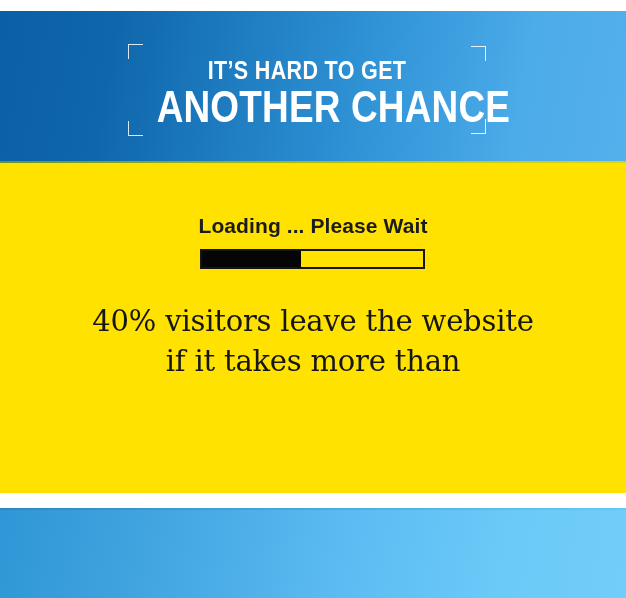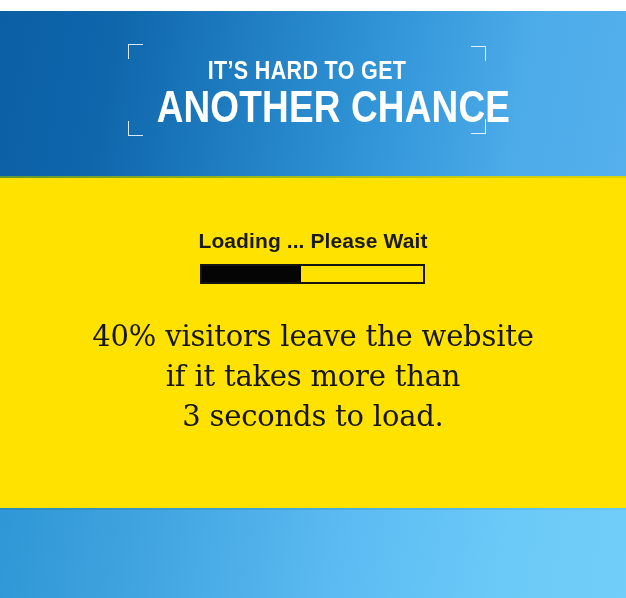--- a/index.html
+++ b/index.html
@@ -73,21 +73,21 @@
     margin-top: -2px;
     transform: scaleX(0.84);
     transform-origin: center;
     white-space: nowrap;
   }
 
   
   .panel {
     position: absolute;
     left: 0;
-    top: 165px;
+    top: 150px;
     width: 626px;
     height: 332px;
     background: #ffe200;
   }
   .panel-edge {
     position: absolute;
     left: 0;
     top: 0;
     width: 626px;
     height: 2px;
@@ -177,21 +177,20 @@
 
     <div class="loading-label">Loading ... Please Wait</div>
 
     <div class="progress" style="border-color: rgb(20, 20, 20); background: rgb(255, 226, 0);">
       <div class="progress-fill" style="width: 45%; background: rgb(5, 5, 5);"></div>
     </div>
 
     <div class="message">
       <div>40% visitors leave the website</div>
       <div>if it takes more than</div>
-      <div>3 seconds to load.</div>
     </div>
   </div>
 
   <div class="footer">
     <div class="footer-edge"></div>
   </div>
 
 </div>
 
 </body></html>

